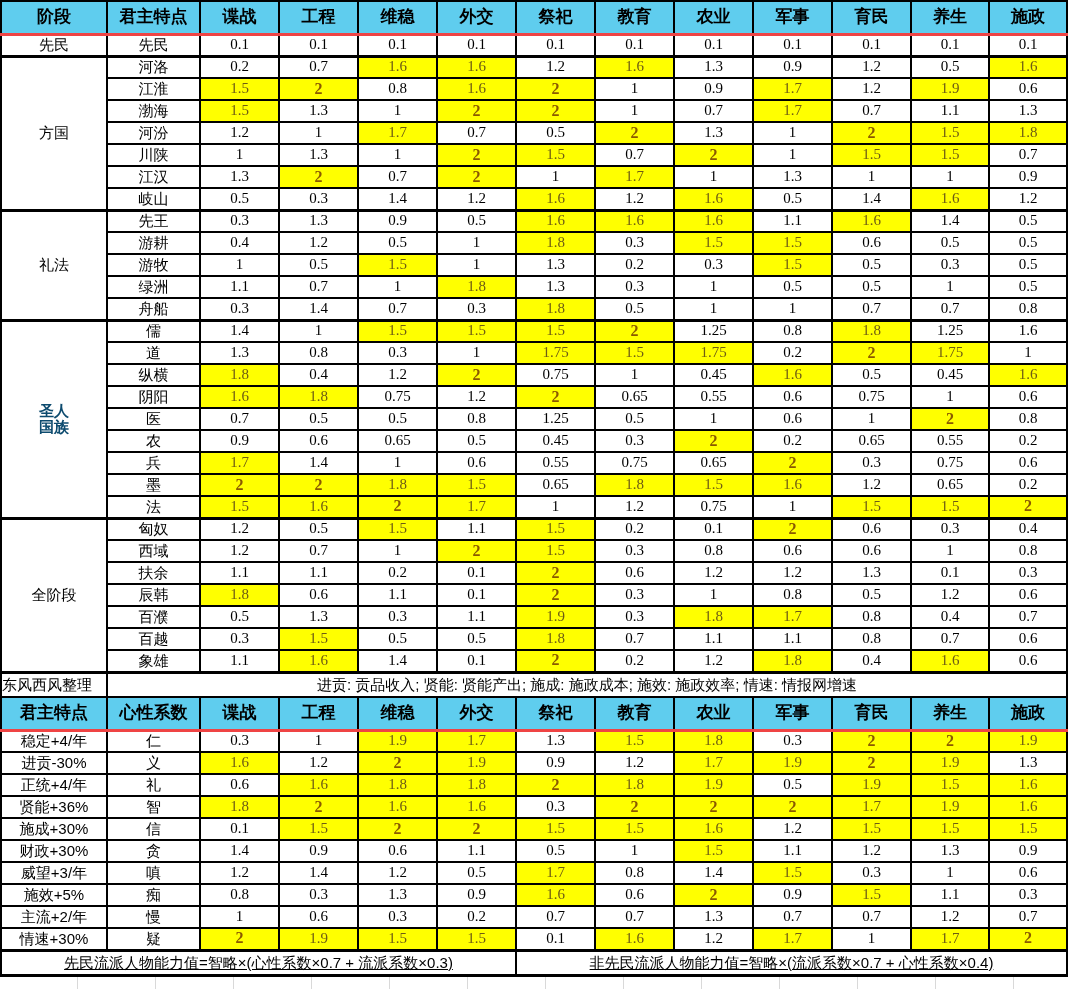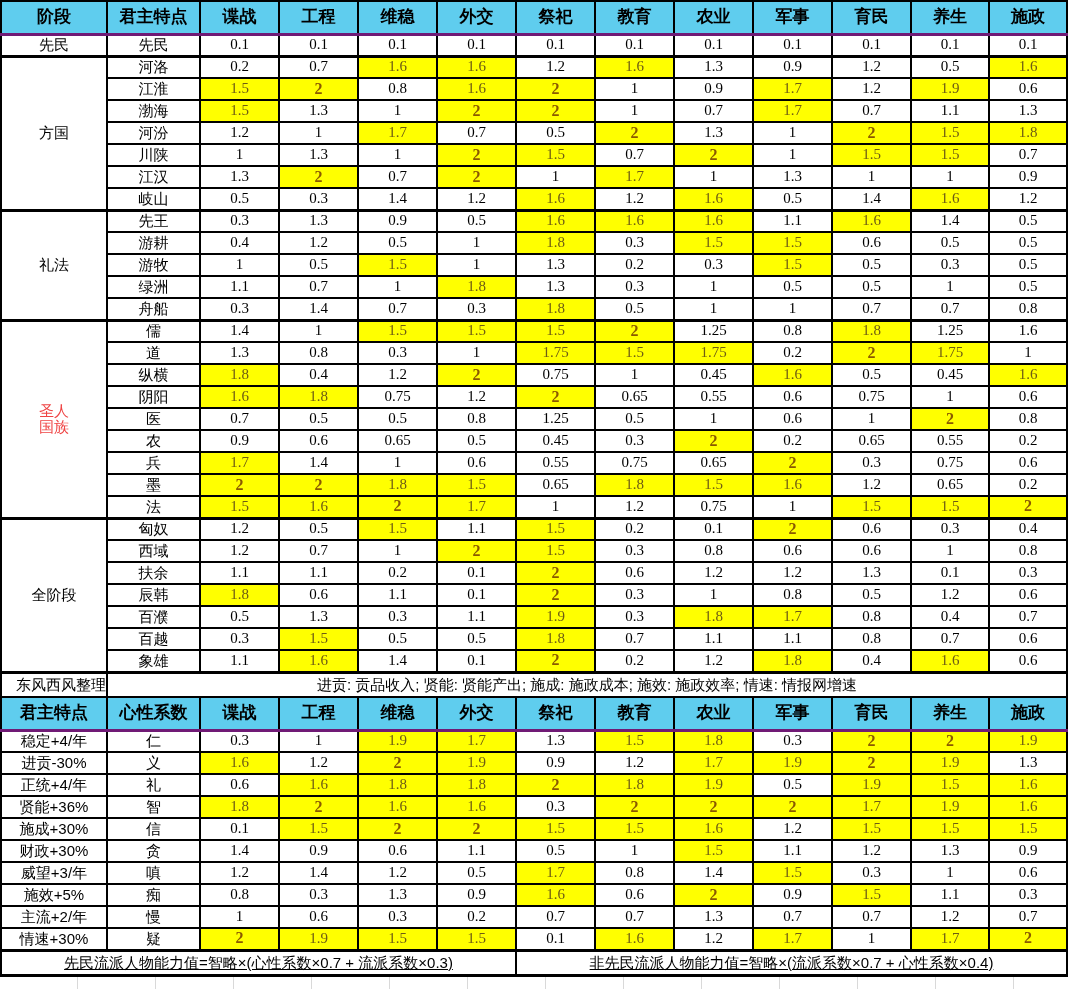--- a/index.html
+++ b/index.html
@@ -11,33 +11,33 @@
   table.sheet {
     border-collapse:collapse; table-layout:fixed; width:1066px;
   }
   .sheet th, .sheet td {
     border:2px solid #000; text-align:center; vertical-align:middle;
     padding:0; height:22px; overflow:hidden; white-space:nowrap;
     font-size:15px; line-height:1.05;
   }
   .sheet th {
     background:#5fcdee; font-weight:bold; font-size:17px; height:33px;
-    border-bottom:3px solid #701a75;
+    border-bottom:3px solid #ef4444;
   }
   td.val {
     font-family:"Liberation Serif","DejaVu Serif",serif; font-size:15px;
   }
   td.hl { background:#ffff00; color:#6e5c14; }
   td.hl.max { color:#8a5a00; font-weight:bold; font-size:16px; }
   td.stage { font-size:15px; background:#fff; }
-  td.stage.red { color:#ef4444; font-weight:normal; white-space:pre-line; line-height:1.1; }
+  td.stage.red { color:#0c4a6e; font-weight:bold; white-space:pre-line; line-height:1.1; }
   td.rowname { font-size:15px; }
   tr.group-start td { border-top:3px solid #000; }
   tr.note-row td { height:25px; font-size:15px; }
-  tr.note-row td.credit { text-align:right; }
+  tr.note-row td.credit { text-align:left; }
   tr.footer-row td { height:25px; font-size:15px; border-bottom:3px solid #000;text-decoration:underline; }
   .below-grid {
     width:1080px; height:14px;
     background:
       repeating-linear-gradient(to right, transparent 0, transparent 77px, #d9d9d9 77px, #d9d9d9 78px),
       linear-gradient(#ffffff,#ffffff);
   }
 </style>
 </head>
 <body>

